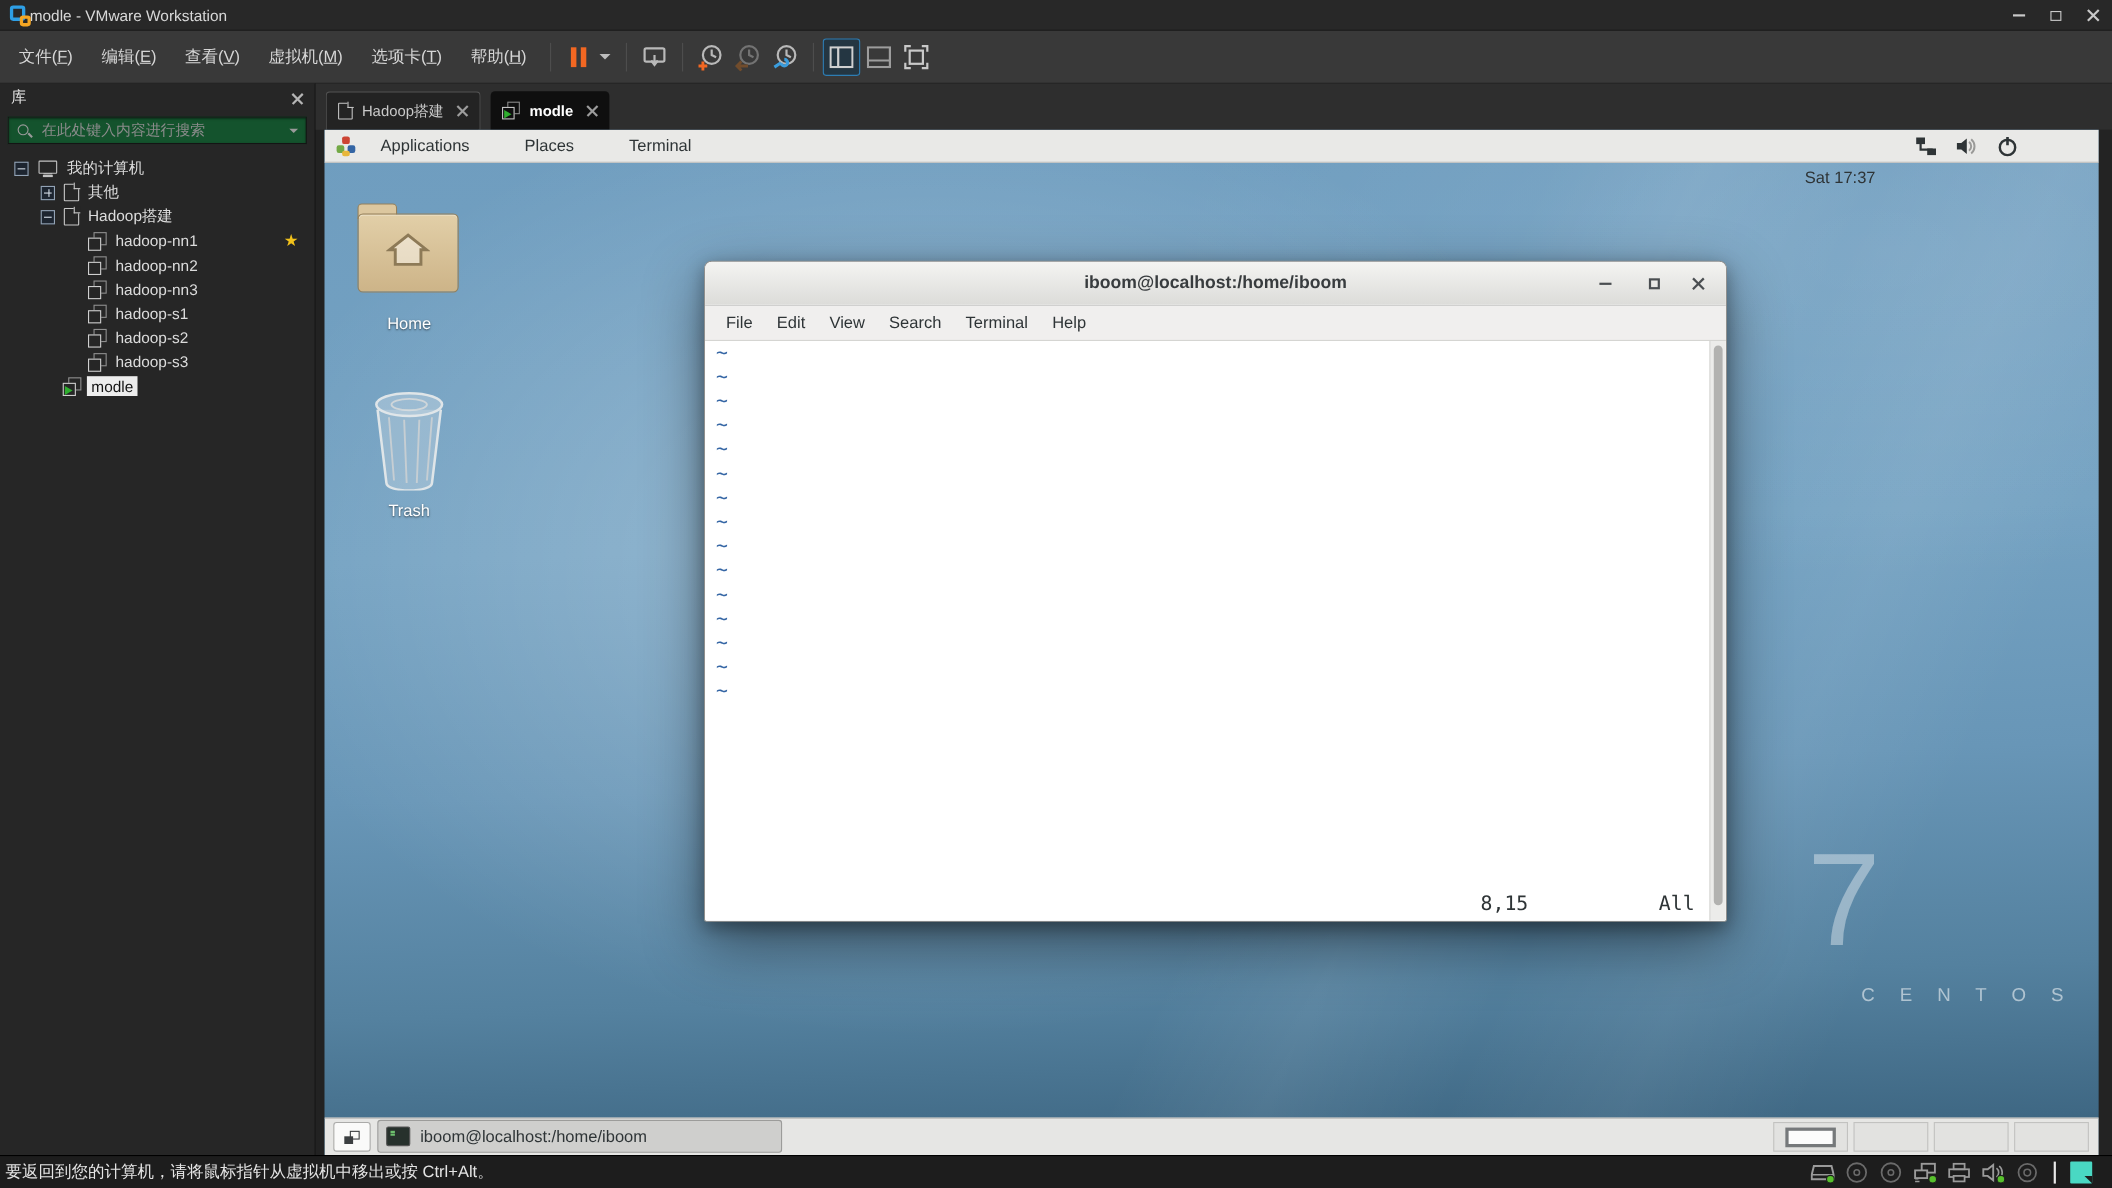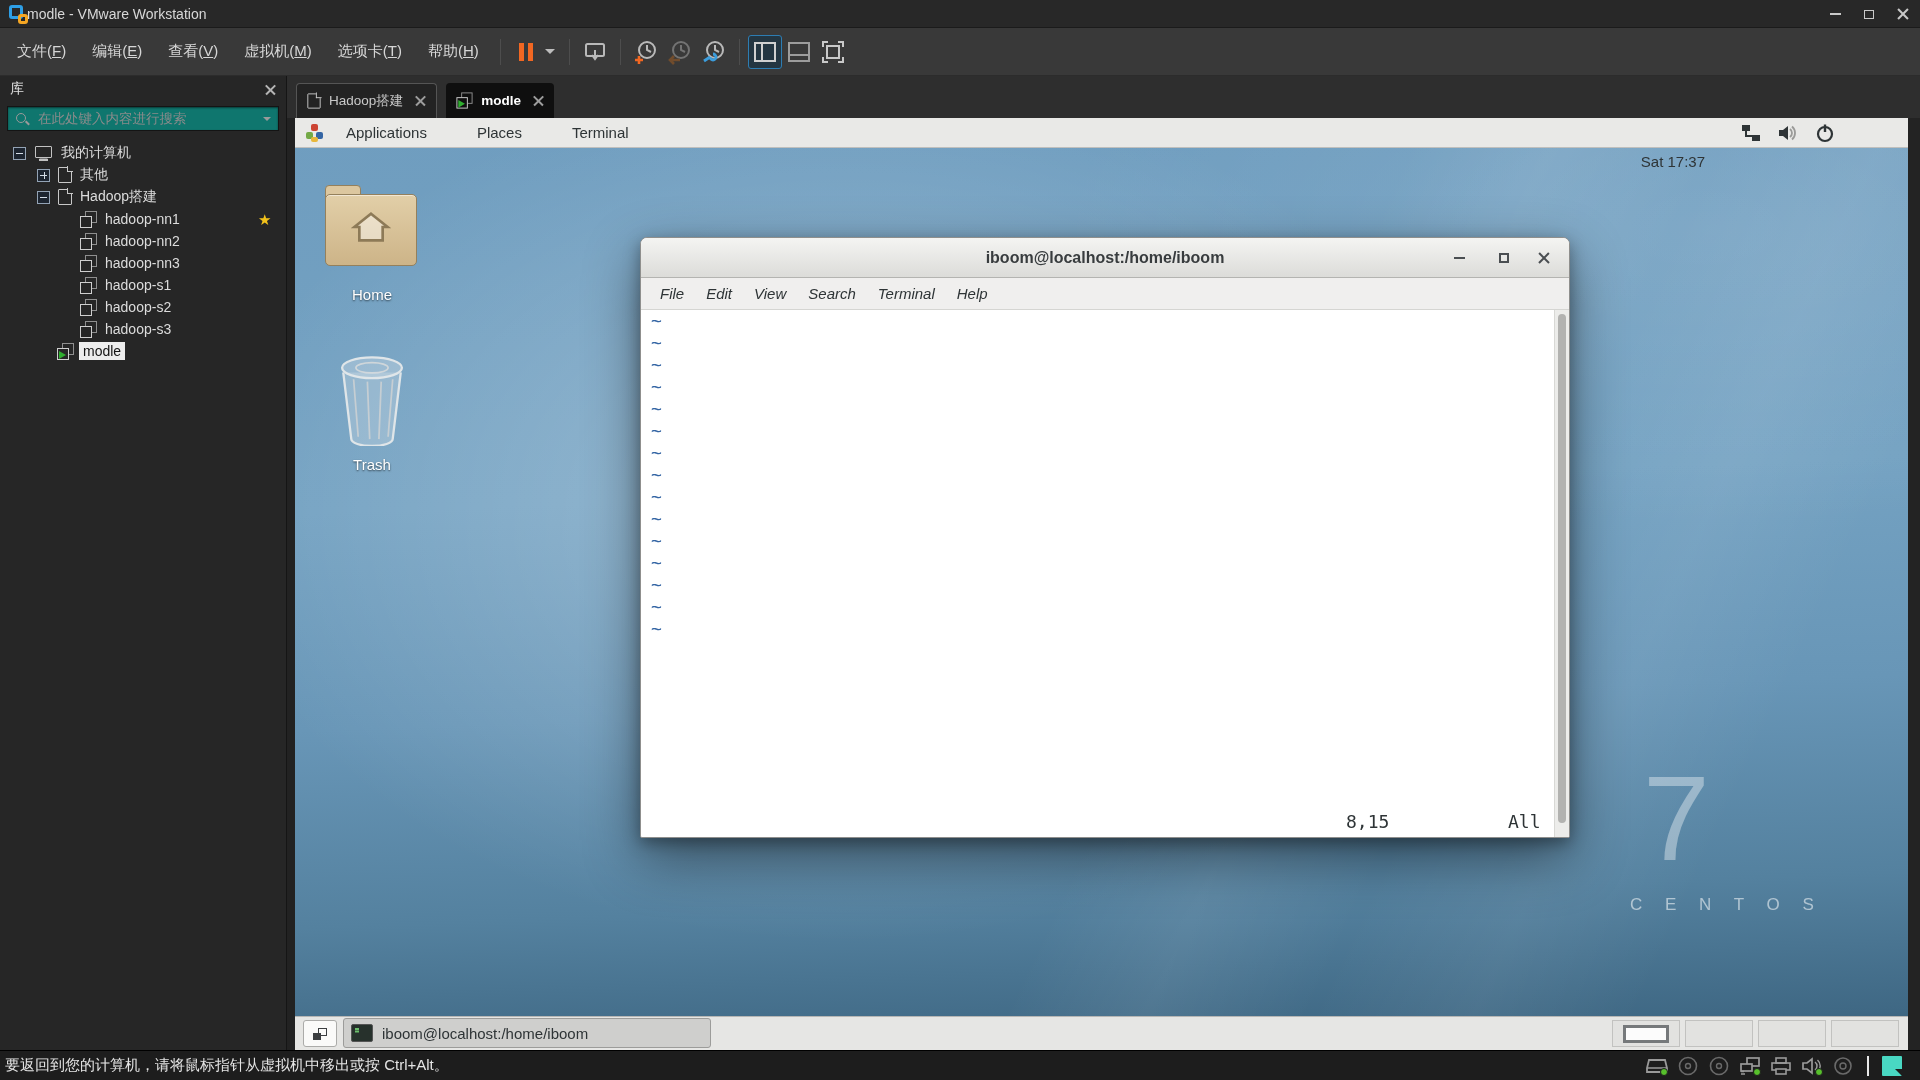--- a/index.html
+++ b/index.html
@@ -34,21 +34,21 @@
   .pausebars i{width:5px;height:18px;background:#f26722;}
   .ddarrow{width:0;height:0;border-left:5px solid transparent;border-right:5px solid transparent;border-top:5px solid #bdbdbd;margin:0 6px 0 2px;}
 
   
   .vmw-main{position:absolute;left:0;top:76px;width:1920px;height:974px;display:flex;background:#202020;}
   .sidebar{width:287px;height:100%;background:#262626;border-right:1px solid #151515;position:relative;}
   .sb-head{display:flex;align-items:center;height:26px;padding:0 10px;color:#e2e2e2;font-size:14px;}
   .sb-close{margin-left:auto;position:relative;width:11px;height:11px;cursor:default;}
   .sb-close::before,.sb-close::after{content:"";position:absolute;left:-1px;top:5px;width:13px;height:1.6px;background:#b5b5b5;}
   .sb-close::before{transform:rotate(45deg);} .sb-close::after{transform:rotate(-45deg);}
-  .sb-search{position:absolute;left:7px;right:7px;top:30px;height:25px;background:#0f766e;border:1px solid #141414;display:flex;align-items:center;box-shadow:inset 0 1px 2px rgba(0,0,0,.5);}
+  .sb-search{position:absolute;left:7px;right:7px;top:30px;height:25px;background:#14532d;border:1px solid #141414;display:flex;align-items:center;box-shadow:inset 0 1px 2px rgba(0,0,0,.5);}
   .mag{position:relative;width:14px;height:14px;margin:0 7px;}
   .mag::before{content:"";position:absolute;left:1px;top:1px;width:8px;height:8px;border:1.6px solid #9a9a9a;border-radius:50%;}
   .mag::after{content:"";position:absolute;left:10px;top:10px;width:5px;height:1.8px;background:#9a9a9a;transform:rotate(45deg);}
   .sb-search input{flex:1;background:transparent;border:0;outline:0;color:#cfcfcf;font-size:13.5px;font-family:inherit;}
   .sb-search input::placeholder{color:#8b8b8b;}
   .sb-ddarrow{width:0;height:0;border-left:4px solid transparent;border-right:4px solid transparent;border-top:4px solid #9a9a9a;margin-right:7px;}
 
   
   .tree{position:absolute;left:0;right:0;top:66px;}
   .trow{display:flex;align-items:center;height:22px;color:#dcdcdc;font-size:14px;cursor:default;}
@@ -84,21 +84,21 @@
 
   
   .vm-screen{position:absolute;left:8px;top:42px;width:1613px;height:932px;overflow:hidden;
     background:
       radial-gradient(900px 620px at 34% 42%, rgba(255,255,255,.28), rgba(255,255,255,0) 70%),
       radial-gradient(1100px 500px at 88% 12%, rgba(255,255,255,.10), rgba(255,255,255,0) 60%),
       linear-gradient(115deg, rgba(255,255,255,0) 55%, rgba(255,255,255,.07) 62%, rgba(255,255,255,0) 70%),
       linear-gradient(115deg, rgba(255,255,255,0) 70%, rgba(255,255,255,.06) 78%, rgba(255,255,255,0) 86%),
       linear-gradient(178deg,#6f9dbf 0%,#74a2c2 40%,#6896b7 62%,#54819f 82%,#3f6884 96%,#36586f 100%);}
   .centos-seven{position:absolute;left:1348px;top:640px;width:120px;color:rgba(255,255,255,.38);font-size:120px;font-weight:300;line-height:1;}
-  .centos-brand{position:absolute;left:1335px;top:777px;color:rgba(255,255,255,.55);font-size:17px;letter-spacing:9px;}
+  .centos-brand{position:absolute;left:1397px;top:777px;color:rgba(255,255,255,.55);font-size:17px;letter-spacing:9px;}
 
   .vm-topbar{position:absolute;left:0;top:0;width:100%;height:30px;background:#e9e9e7;border-bottom:1px solid #bfbfbd;display:flex;align-items:center;color:#2e3436;font-size:15px;}
   .apps-ic{position:relative;width:18px;height:18px;margin:0 8px 0 11px;}
   .apps-ic i{position:absolute;width:7px;height:7px;border-radius:2px;}
   .apps-ic .r{left:5px;top:0;background:#cc4433;} .apps-ic .g{left:0;top:8px;background:#73a946;}
   .apps-ic .bl{left:10px;top:8px;background:#3465a4;} .apps-ic .y{left:5px;top:13px;background:#e8b73b;width:7px;height:5px;}
   .vm-topbar .mi{padding:0 14px;height:100%;display:flex;align-items:center;}
   .vm-clock{position:absolute;right:203px;top:0;height:30px;display:flex;align-items:center;font-size:15px;color:#2e3436;margin-top:28px;}
   .tb-icon{position:absolute;top:4px;width:22px;height:22px;}
 
@@ -114,21 +114,21 @@
   .term{position:absolute;left:345px;top:119px;width:930px;height:601px;background:#fff;border:1px solid #8f8f8d;border-radius:7px 7px 2px 2px;box-shadow:0 20px 55px rgba(0,0,0,.45),0 5px 16px rgba(0,0,0,.35);}
   .term-titlebar{position:relative;height:40px;background:linear-gradient(#f4f4f2,#dcdcd9);border-bottom:1px solid #b4b4b1;border-radius:6px 6px 0 0;display:flex;align-items:center;justify-content:center;}
   .term-title{font-size:16px;font-weight:bold;color:#383c3e;}
   .twc{position:absolute;top:0;height:40px;width:36px;display:flex;align-items:center;justify-content:center;}
   .twc .bar{width:11px;height:2px;background:#4a4e51;}
   .twc .box{width:10px;height:10px;border:2px solid #4a4e51;}
   .twc .x{position:relative;width:12px;height:12px;}
   .twc .x::before,.twc .x::after{content:"";position:absolute;left:-1px;top:5px;width:14px;height:2.2px;background:#4a4e51;}
   .twc .x::before{transform:rotate(45deg);} .twc .x::after{transform:rotate(-45deg);}
   .term-menubar{height:32px;background:#f0efee;border-bottom:1px solid #d5d5d2;display:flex;align-items:center;padding-left:8px;}
-  .term-menubar .tmi{font-size:15px;color:#2e3436;padding:0 11px;height:100%;display:flex;align-items:center;font-style:italic;}
+  .term-menubar .tmi{font-size:15px;color:#2e3436;padding:0 11px;height:100%;display:flex;align-items:center;}
   .term-body{position:relative;height:527px;background:#fff;overflow:hidden;border-radius:0 0 2px 2px;}
   .term-pre{margin:0;padding:7px 0 0 10px;font-family:"DejaVu Sans Mono","Liberation Mono",monospace;font-size:18px;line-height:22px;color:#1a1a1a;white-space:pre;}
   .term-line8{padding-left:10px;font-family:"DejaVu Sans Mono","Liberation Mono",monospace;font-size:18px;line-height:22px;color:#1a1a1a;white-space:pre;}
   .cursor{background:#2e3436;color:#fff;}
   .tildes{margin:0;padding:0 0 0 10px;font-family:"DejaVu Sans Mono","Liberation Mono",monospace;font-size:18px;line-height:22px;color:#3465a4;white-space:pre;}
   .ruler{position:absolute;left:0;bottom:4px;width:100%;height:22px;font-family:"DejaVu Sans Mono","Liberation Mono",monospace;font-size:18px;color:#2e3436;}
   .ruler .pos{position:absolute;left:705px;} .ruler .all{position:absolute;left:867px;}
   .term-scroll{position:absolute;right:0;top:0;width:15px;height:100%;background:#ececea;border-left:1px solid #d8d8d5;}
   .term-scroll .thumb{position:absolute;left:3px;right:3px;top:4px;bottom:14px;background:#b2b2b0;border-radius:5px;}
 

